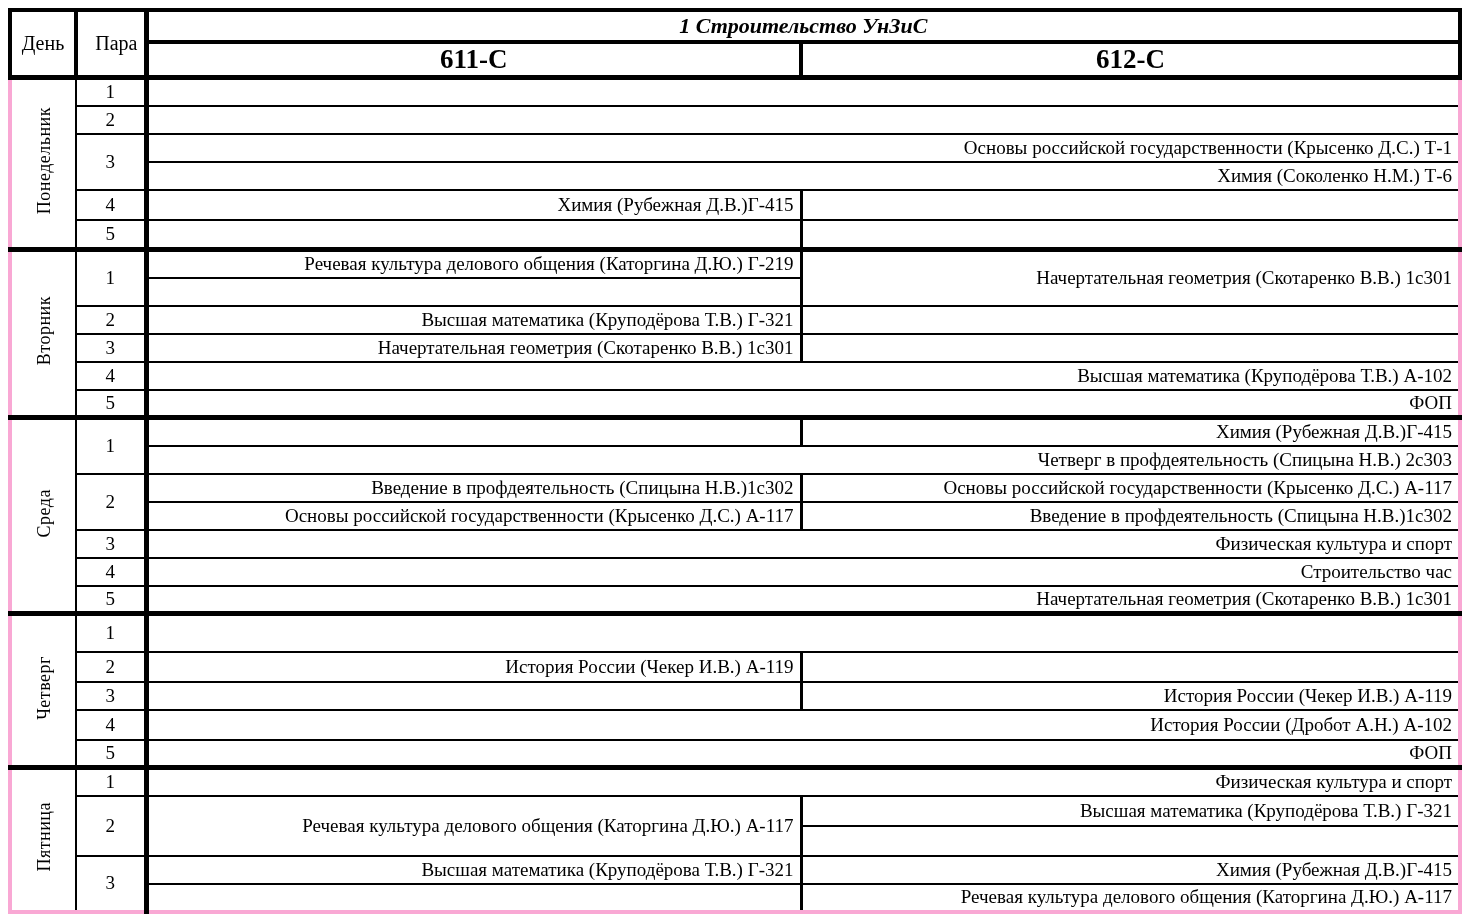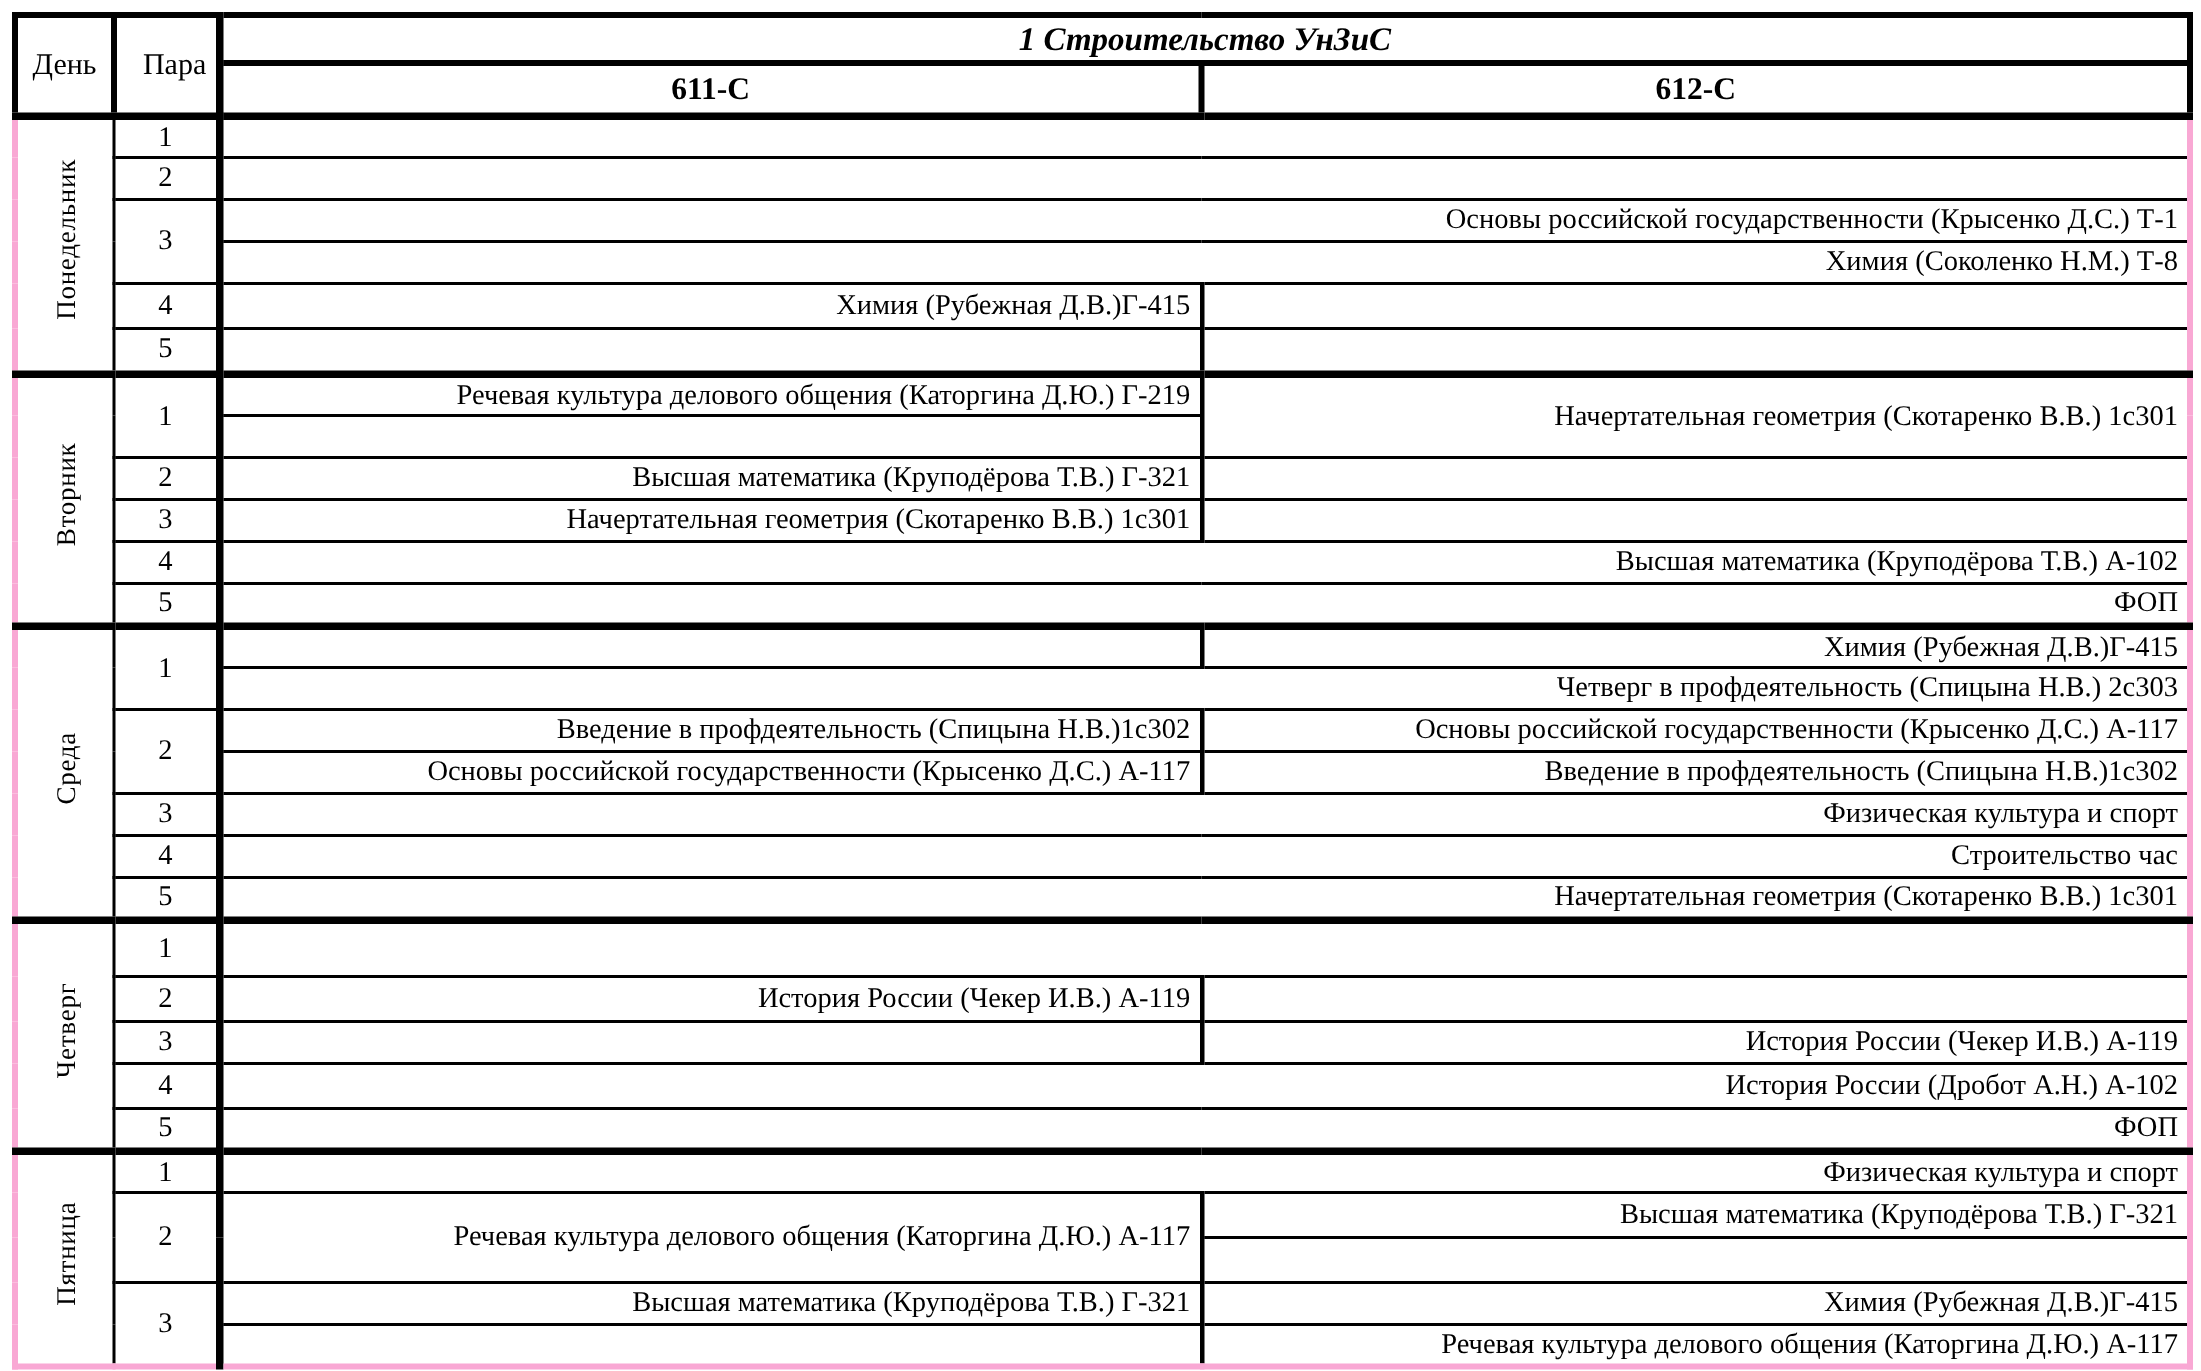--- a/index.html
+++ b/index.html
@@ -27,21 +27,21 @@
     font-size:19px;
     font-weight:normal;
     overflow:hidden;
     white-space:nowrap;
   }
   
   tr.hr1{height:32px;}
   tr.hr2{height:35px;}
   th{border-width:4px;}
   th.htitle{font-size:22px;font-weight:bold;font-style:italic;}
-  th.hgroup{font-size:21px;font-weight:bold;border-bottom-width:5px;}
+  th.hgroup{font-size:27px;font-weight:bold;border-bottom-width:5px;}
   th.hday,th.hpair{font-size:20px;border-bottom-width:5px;}
   
   td.pcell{border-right-width:5px;}
   th.hpair{border-right-width:5px;text-align:right;}
   td.g1,th.g1{border-right-width:3px;}
   td.dcell{border-right-width:2px;}
   
   tr.bf>td{border-top-width:5px;}
   
   tr{height:28px;}
@@ -90,21 +90,21 @@
     </tr>
     <tr>
       <td class="pcell">2</td>
       <td colspan="2" class="lcell"></td>
     </tr>
     <tr>
       <td rowspan="2" class="pcell">3</td>
       <td colspan="2" class="lcell">Основы российской государственности (Крысенко Д.С.) Т-1</td>
     </tr>
     <tr>
-      <td colspan="2" class="lcell">Химия (Соколенко Н.М.) Т-8</td>
+      <td colspan="2" class="lcell">Химия (Соколенко Н.М.) Т-6</td>
     </tr>
     <tr class="h30">
       <td class="pcell">4</td>
       <td class="lcell g1">Химия (Рубежная Д.В.)Г-415</td>
       <td class="lcell"></td>
     </tr>
     <tr class="h30">
       <td class="pcell">5</td>
       <td class="lcell g1"></td>
       <td class="lcell"></td>

